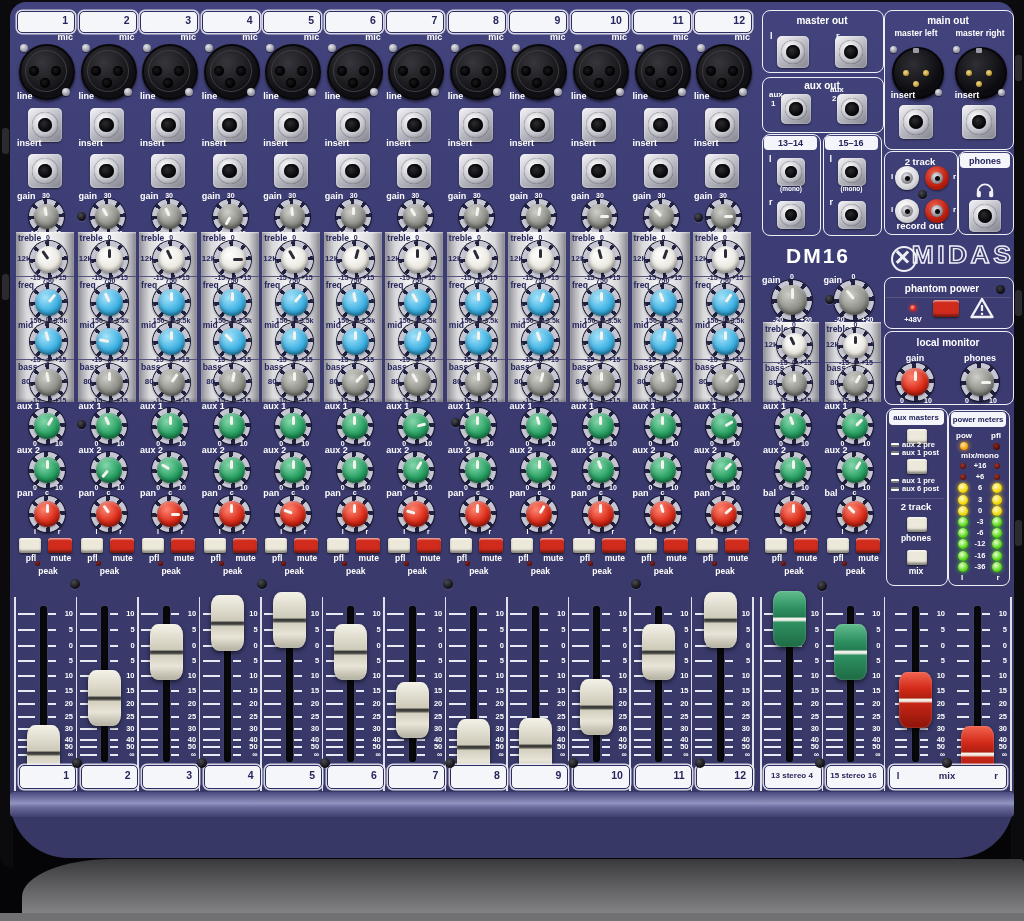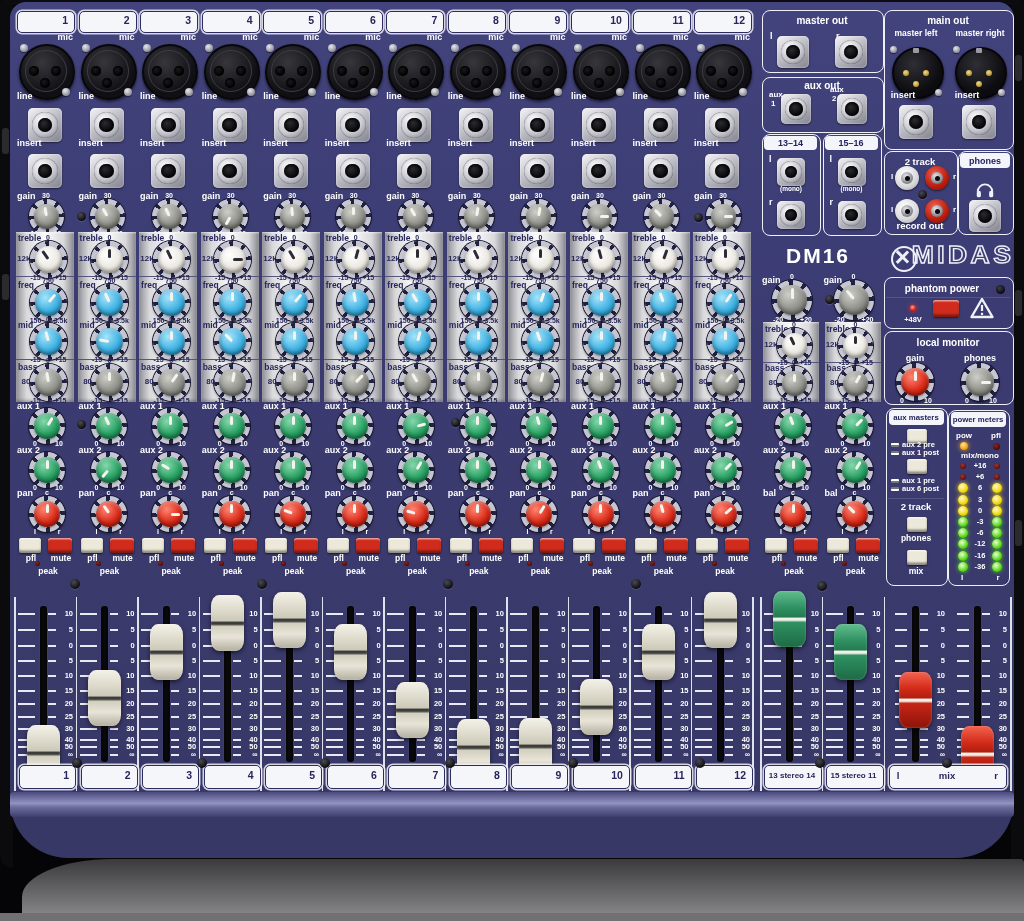--- a/index.html
+++ b/index.html
@@ -2025,21 +2025,21 @@
     <span class="t" style="left: 819px; top: 740px; font-size: 7.5px; transform: translate(-100%, -55%);">40</span>
     <div class="tick" style="left: 764px; top: 746px; width: 17px;"></div>
     <div class="tick" style="left: 794px; top: 746px; width: 8px;"></div>
     <span class="t" style="left: 819px; top: 747px; font-size: 7.5px; transform: translate(-100%, -55%);">50</span>
     <div class="tick" style="left: 764px; top: 754px; width: 17px;"></div>
     <div class="tick" style="left: 794px; top: 754px; width: 8px;"></div>
     <span class="t" style="left: 819px; top: 755px; font-size: 7.5px; transform: translate(-100%, -55%);">∞</span>
     <div class="fslot" style="left: 785.5px; top: 606px; height: 156px;"></div>
     <div class="fcap fcap-green" style="left: 772.5px; top: 590.64px;"></div>
     <div class="lbox" style="left: 764px; top: 765px; width: 56px; height: 22px;"></div>
-    <span class="t" style="left: 792px; top: 776px; font-size: 8px; color: rgb(38, 38, 92); transform: translate(-50%, -55%);">13 stereo 14</span>
+    <span class="t" style="left: 792px; top: 776px; font-size: 8px; color: rgb(38, 38, 92); transform: translate(-50%, -55%);">13 stereo 4</span>
     <div class="tick" style="left: 825.5px; top: 613px; width: 17px;"></div>
     <div class="tick" style="left: 855.5px; top: 613px; width: 8px;"></div>
     <span class="t" style="left: 880.5px; top: 614px; font-size: 7.5px; transform: translate(-100%, -55%);">10</span>
     <div class="tick" style="left: 825.5px; top: 629px; width: 17px;"></div>
     <div class="tick" style="left: 855.5px; top: 629px; width: 8px;"></div>
     <span class="t" style="left: 880.5px; top: 630px; font-size: 7.5px; transform: translate(-100%, -55%);">5</span>
     <div class="tick" style="left: 825.5px; top: 645px; width: 17px;"></div>
     <div class="tick" style="left: 855.5px; top: 645px; width: 8px;"></div>
     <span class="t" style="left: 880.5px; top: 646px; font-size: 7.5px; transform: translate(-100%, -55%);">0</span>
     <div class="tick" style="left: 825.5px; top: 660px; width: 17px;"></div>
@@ -2065,21 +2065,21 @@
     <span class="t" style="left: 880.5px; top: 740px; font-size: 7.5px; transform: translate(-100%, -55%);">40</span>
     <div class="tick" style="left: 825.5px; top: 746px; width: 17px;"></div>
     <div class="tick" style="left: 855.5px; top: 746px; width: 8px;"></div>
     <span class="t" style="left: 880.5px; top: 747px; font-size: 7.5px; transform: translate(-100%, -55%);">50</span>
     <div class="tick" style="left: 825.5px; top: 754px; width: 17px;"></div>
     <div class="tick" style="left: 855.5px; top: 754px; width: 8px;"></div>
     <span class="t" style="left: 880.5px; top: 755px; font-size: 7.5px; transform: translate(-100%, -55%);">∞</span>
     <div class="fslot" style="left: 847px; top: 606px; height: 156px;"></div>
     <div class="fcap fcap-green" style="left: 834px; top: 624.48px;"></div>
     <div class="lbox" style="left: 825.5px; top: 765px; width: 56px; height: 22px;"></div>
-    <span class="t" style="left: 853.5px; top: 776px; font-size: 8px; color: rgb(38, 38, 92); transform: translate(-50%, -55%);">15 stereo 11</span>
+    <span class="t" style="left: 853.5px; top: 776px; font-size: 8px; color: rgb(38, 38, 92); transform: translate(-50%, -55%);">15 stereo 16</span>
     <div class="tick" style="left: 895px; top: 613px; width: 12px;"></div>
     <div class="tick" style="left: 920px; top: 613px; width: 8px;"></div>
     <span class="t" style="left: 945px; top: 614px; font-size: 7.5px; transform: translate(-100%, -55%);">10</span>
     <div class="tick" style="left: 895px; top: 629px; width: 12px;"></div>
     <div class="tick" style="left: 920px; top: 629px; width: 8px;"></div>
     <span class="t" style="left: 945px; top: 630px; font-size: 7.5px; transform: translate(-100%, -55%);">5</span>
     <div class="tick" style="left: 895px; top: 645px; width: 12px;"></div>
     <div class="tick" style="left: 920px; top: 645px; width: 8px;"></div>
     <span class="t" style="left: 945px; top: 646px; font-size: 7.5px; transform: translate(-100%, -55%);">0</span>
     <div class="tick" style="left: 895px; top: 660px; width: 12px;"></div>

